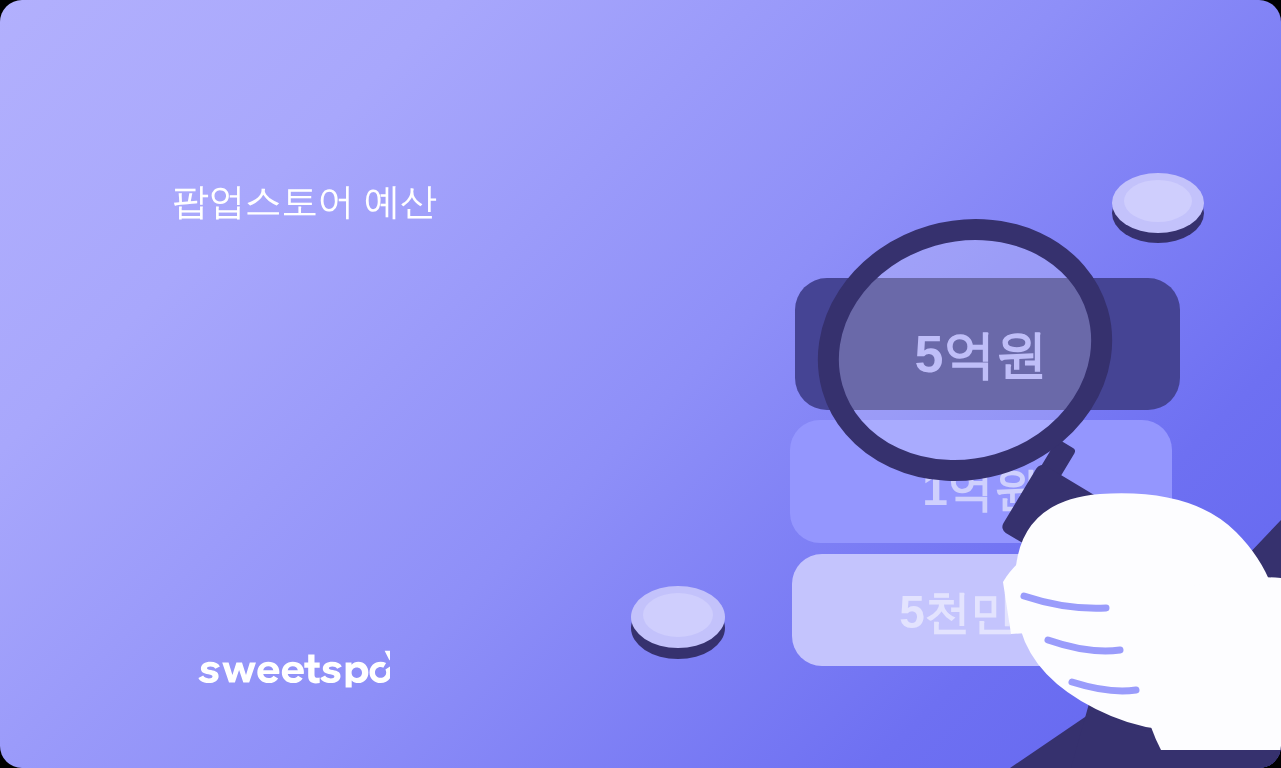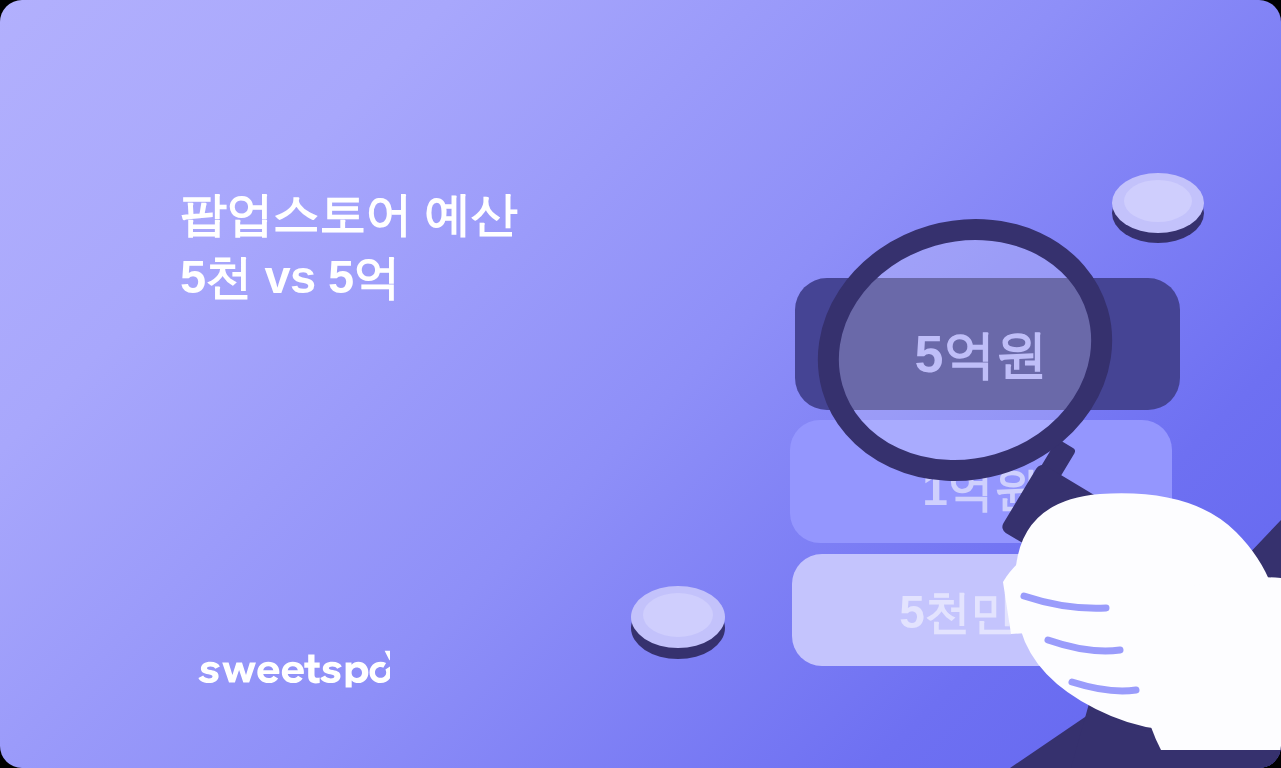--- a/index.html
+++ b/index.html
@@ -20,26 +20,26 @@
     width: 1281px;
     height: 768px;
     border-radius: 22px;
     overflow: hidden;
     background: linear-gradient(135deg, #b2b0fd 0%, #a8a7fc 22%, #8e8ff8 52%, #6e70f2 80%, #6165ef 100%);
   }
 
   
   .headline {
     position: absolute;
-    left: 180px;
+    left: 172px;
     top: 152px;
     width: 560px;
     color: #ffffff;
-    font-weight: 700;
-    font-size: 47px;
+    font-weight: 400;
+    font-size: 37px;
     line-height: 1.34;
     letter-spacing: -0.6px;
     white-space: nowrap;
   }
   .headline-line { display: block; }
 
   
   .logo {
     position: absolute;
     left: 196px;
@@ -146,21 +146,20 @@
 
           <path d="M1140 606 q70 -34 141 -28 l0 172 -120 0 q-30 -58 -21 -144 z" fill="#fdfdff"></path>
         </g>
 
       </g>
     </svg>
   </div>
 
   <h1 class="headline">
     <span class="headline-line">팝업스토어 예산</span>
-    <span class="headline-line">5천 vs 5억</span>
   </h1>
 
   <div class="logo">
     <svg width="194" height="40" viewBox="0 0 194 40" xmlns="http://www.w3.org/2000/svg">
       <g fill="#ffffff">
 
         <path d="M14.5 13.8c-5.6 0-9.6 2.6-9.6 6.6 0 3.4 2.6 5.1 7.4 5.9 3.3.6 4.2 1.1 4.2 2.1 0 1.2-1.4 2-3.7 2-2.7 0-4.6-1-5.6-2.8L2.4 30c1.5 3.2 5.2 5.1 10.2 5.1 6 0 10-2.7 10-6.9 0-3.5-2.4-5.2-7.6-6.1-3.2-.6-4-1-4-1.9 0-1.1 1.3-1.8 3.4-1.8 2.3 0 3.9.8 4.9 2.4l4.6-2.4c-1.6-3-4.9-4.6-9.4-4.6z"></path>
 
         <path d="M26.2 14.4l6.8 20.1h5.9l4.2-12.5 4.2 12.5h5.9l6.8-20.1h-6.2l-3.8 12.6-4-12.6h-5.6l-4 12.6-3.8-12.6z"></path>
 

